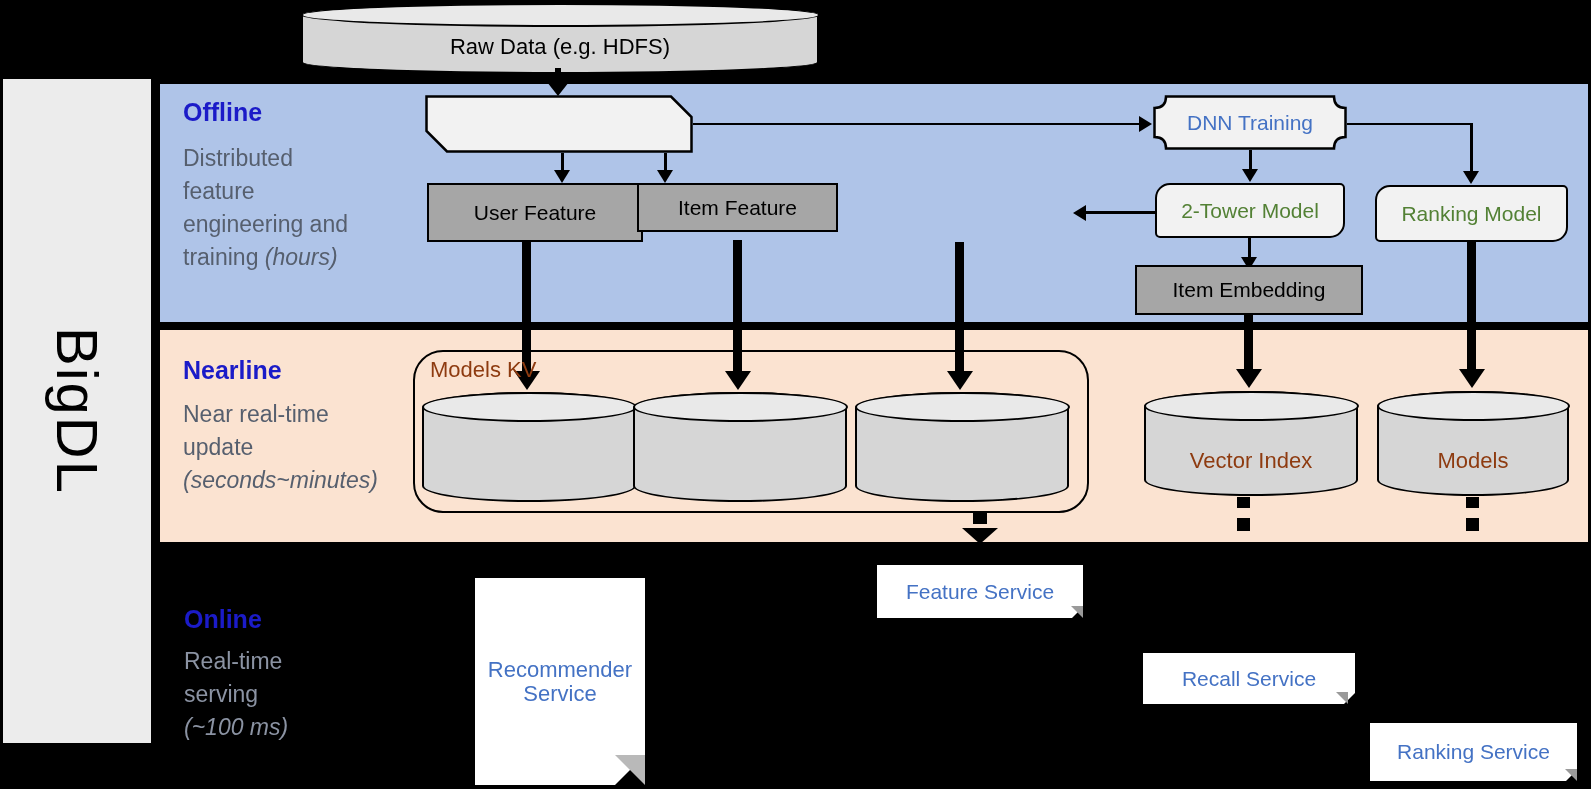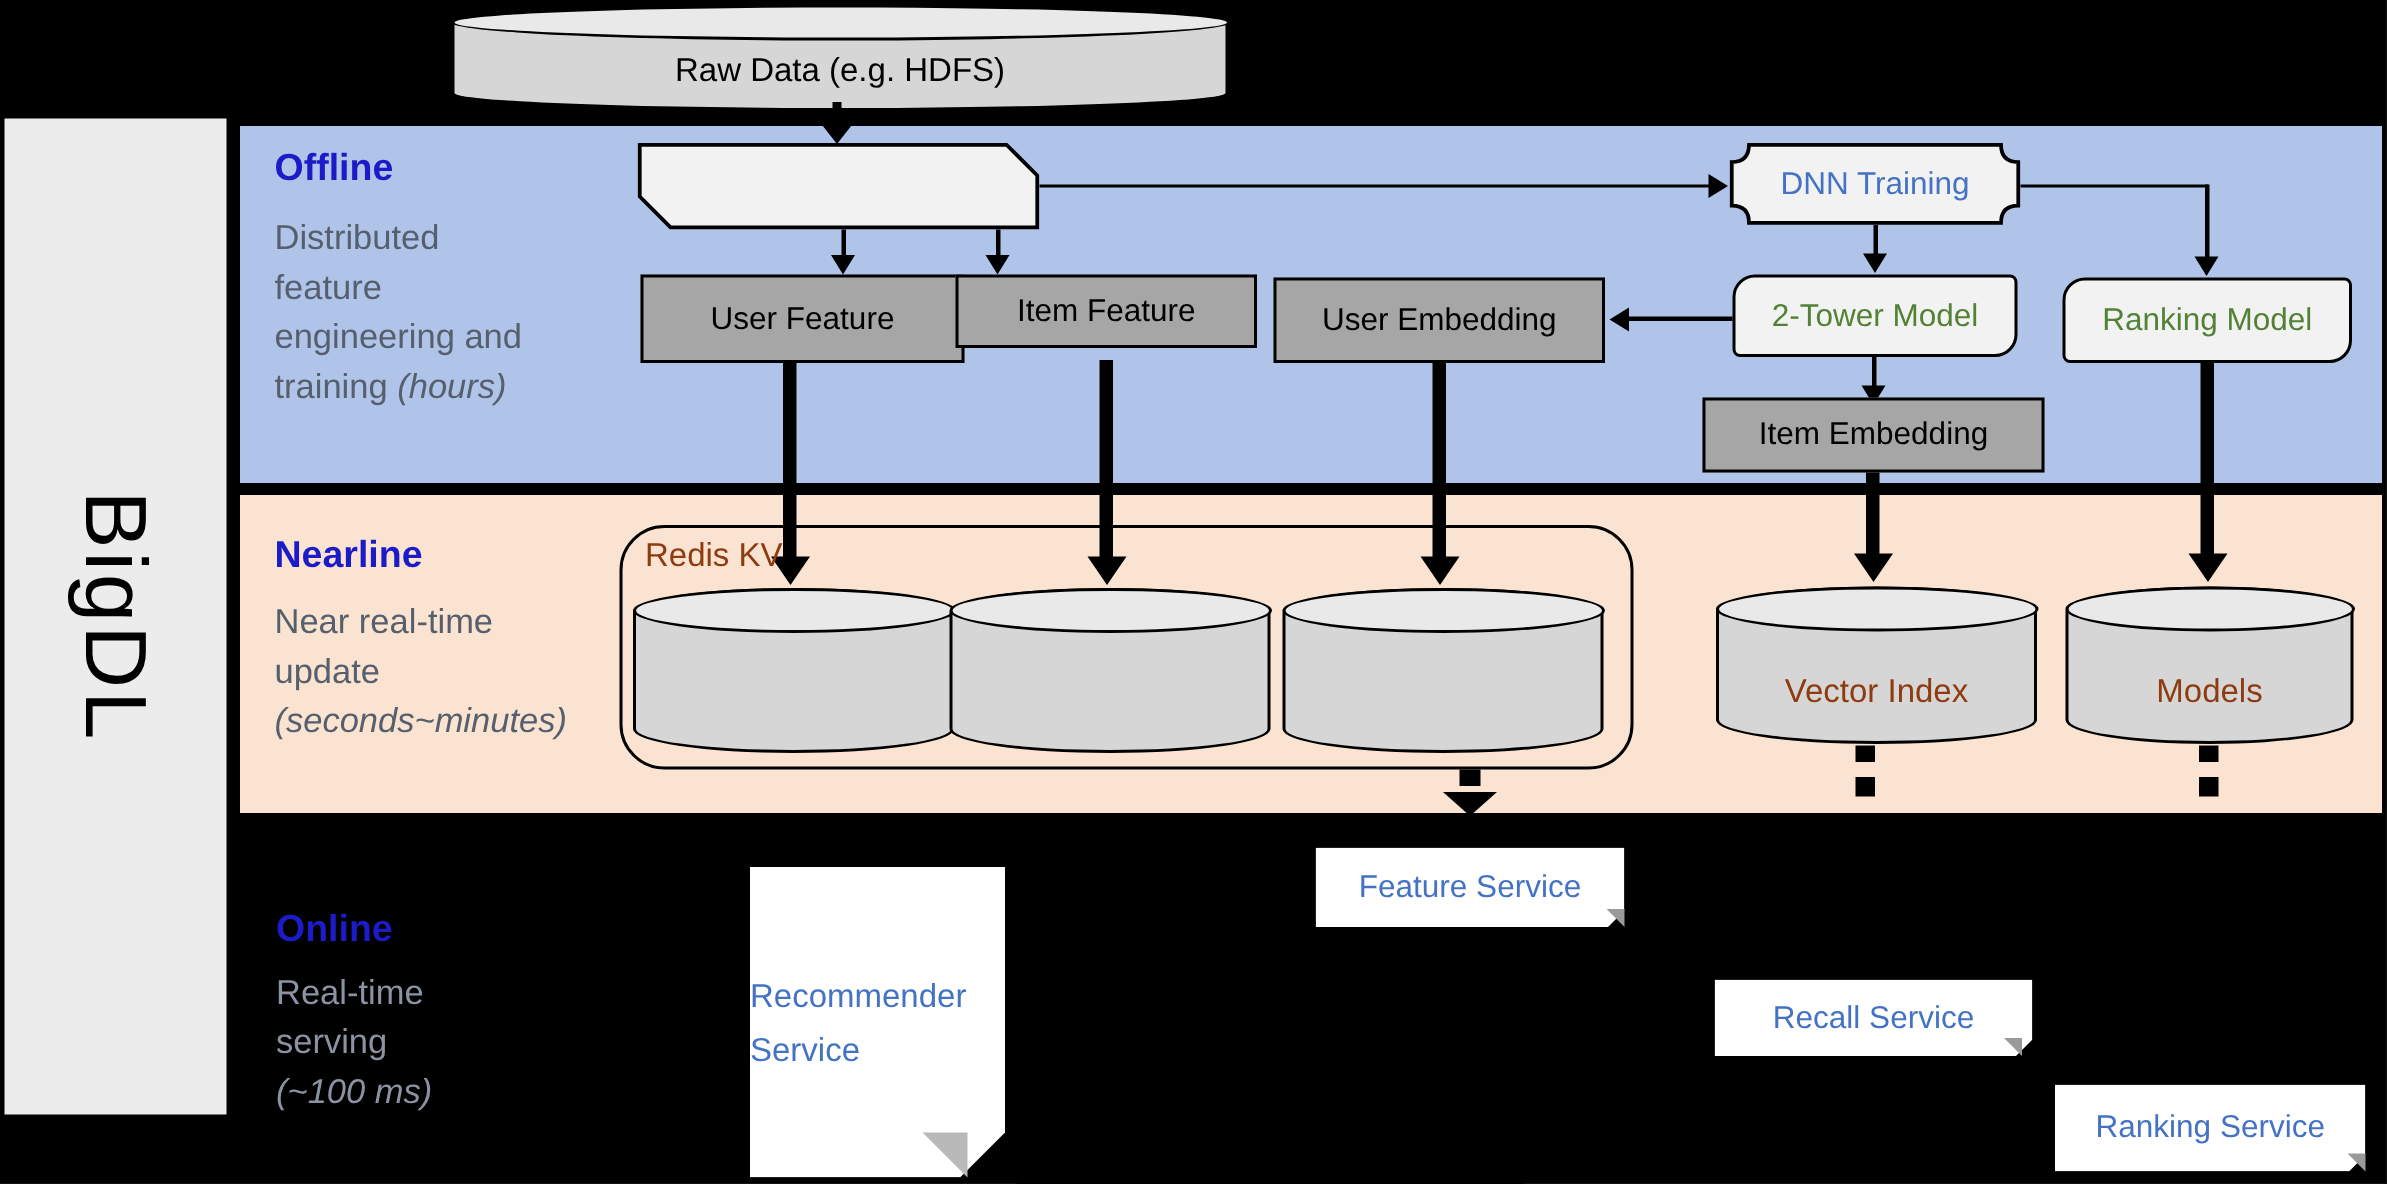--- a/index.html
+++ b/index.html
@@ -67,21 +67,21 @@
     border:2.5px solid var(--line); border-radius:30px; box-sizing:border-box; background:transparent;}
   .redis-label{position:absolute; left:430px; top:357px; font-size:22px; color:var(--brown-text);}
   
   .svc{position:absolute; background:var(--white); color:var(--blue-text); font-size:21px;
        clip-path:polygon(0 0,100% 0,100% calc(100% - 11px),calc(100% - 11px) 100%,0 100%);}
   .svc-fold{position:absolute; width:0; height:0;
        border-left:12px solid transparent; border-top:12px solid #9a9a9a;}
   
   .doc{position:absolute; background:var(--white); color:var(--blue-text); font-size:22px;
        clip-path:polygon(0 0,100% 0,100% calc(100% - 30px),calc(100% - 30px) 100%,0 100%);
-       display:flex; align-items:center; justify-content:center; line-height:36px;margin-left:25px;}
+       display:flex; align-items:center; justify-content:center; text-align:center; line-height:24px;}
   .doc-fold{position:absolute; width:0; height:0;
        border-left:30px solid transparent; border-top:30px solid #b9b9b9;}
   .svg-shape{position:absolute; overflow:visible;}
   .shape-label{position:absolute; display:flex; align-items:center; justify-content:center; text-align:center;}
 </style>
 </head>
 <body>
 
 <div id="canvas">
 
@@ -126,21 +126,20 @@
 
   <div class="tline" style="left:1249px; top:150px; width:2.5px; height:20px;"></div>
   <div class="arrowhead ah-down" style="left:1242px; top:169px;"></div>
 
   <div class="tline" style="left:1347px; top:122.5px; width:125px; height:2.5px;"></div>
   <div class="tline" style="left:1470px; top:122.5px; width:2.5px; height:50px;"></div>
   <div class="arrowhead ah-down" style="left:1463px; top:171px;"></div>
 
   <div class="rbox dark boxlabel" style="left:427px; top:183px; width:216px; height:59px;">User Feature</div>
   <div class="rbox dark boxlabel" style="left:637px; top:183px; width:201px; height:49px;">Item Feature</div>
-  <div class="rbox dark boxlabel" style="left:849px; top:185px; width:221px; height:57px;">User Embedding</div>
 
   <div class="rbox light green boxlabel" style="left:1155px; top:183px; width:190px; height:55px;">2-Tower Model</div>
   <div class="rbox light green boxlabel" style="left:1375px; top:185px; width:193px; height:57px;">Ranking Model</div>
 
   <div class="tline" style="left:1085px; top:211px; width:70px; height:2.5px;"></div>
   <div class="arrowhead ah-left" style="left:1073px; top:204.5px;"></div>
 
   <div class="tline" style="left:1248px; top:238px; width:2.5px; height:20px;"></div>
   <div class="arrowhead ah-down" style="left:1241px; top:257px;"></div>
 
@@ -158,21 +157,21 @@
   <div class="pipe-head" style="left:1459px; top:369px;"></div>
 
   <div class="sec-title" style="left:183px; top:356px;">Nearline</div>
   <div class="sec-desc" style="left:183px; top:398px;">
     <div>Near real-time</div>
     <div>update</div>
     <div class="it">(seconds~minutes)</div>
   </div>
 
   <div class="redis-box"></div>
-  <div class="redis-label">Redis KV</div>
+  <div class="redis-label">Models KV</div>
 
   <div class="cyl" style="left:422px; top:392px; width:210px; height:106px;"></div>
   <div class="cyl" style="left:633px; top:392px; width:210px; height:106px;"></div>
   <div class="cyl" style="left:855px; top:392px; width:210px; height:106px;"></div>
 
   <div class="cyl" style="left:1144px; top:391px; width:210px; height:101px;">
     <div class="cyl-label">Vector Index</div>
   </div>
   <div class="cyl" style="left:1377px; top:391px; width:188px; height:101px;">
     <div class="cyl-label">Models</div>

